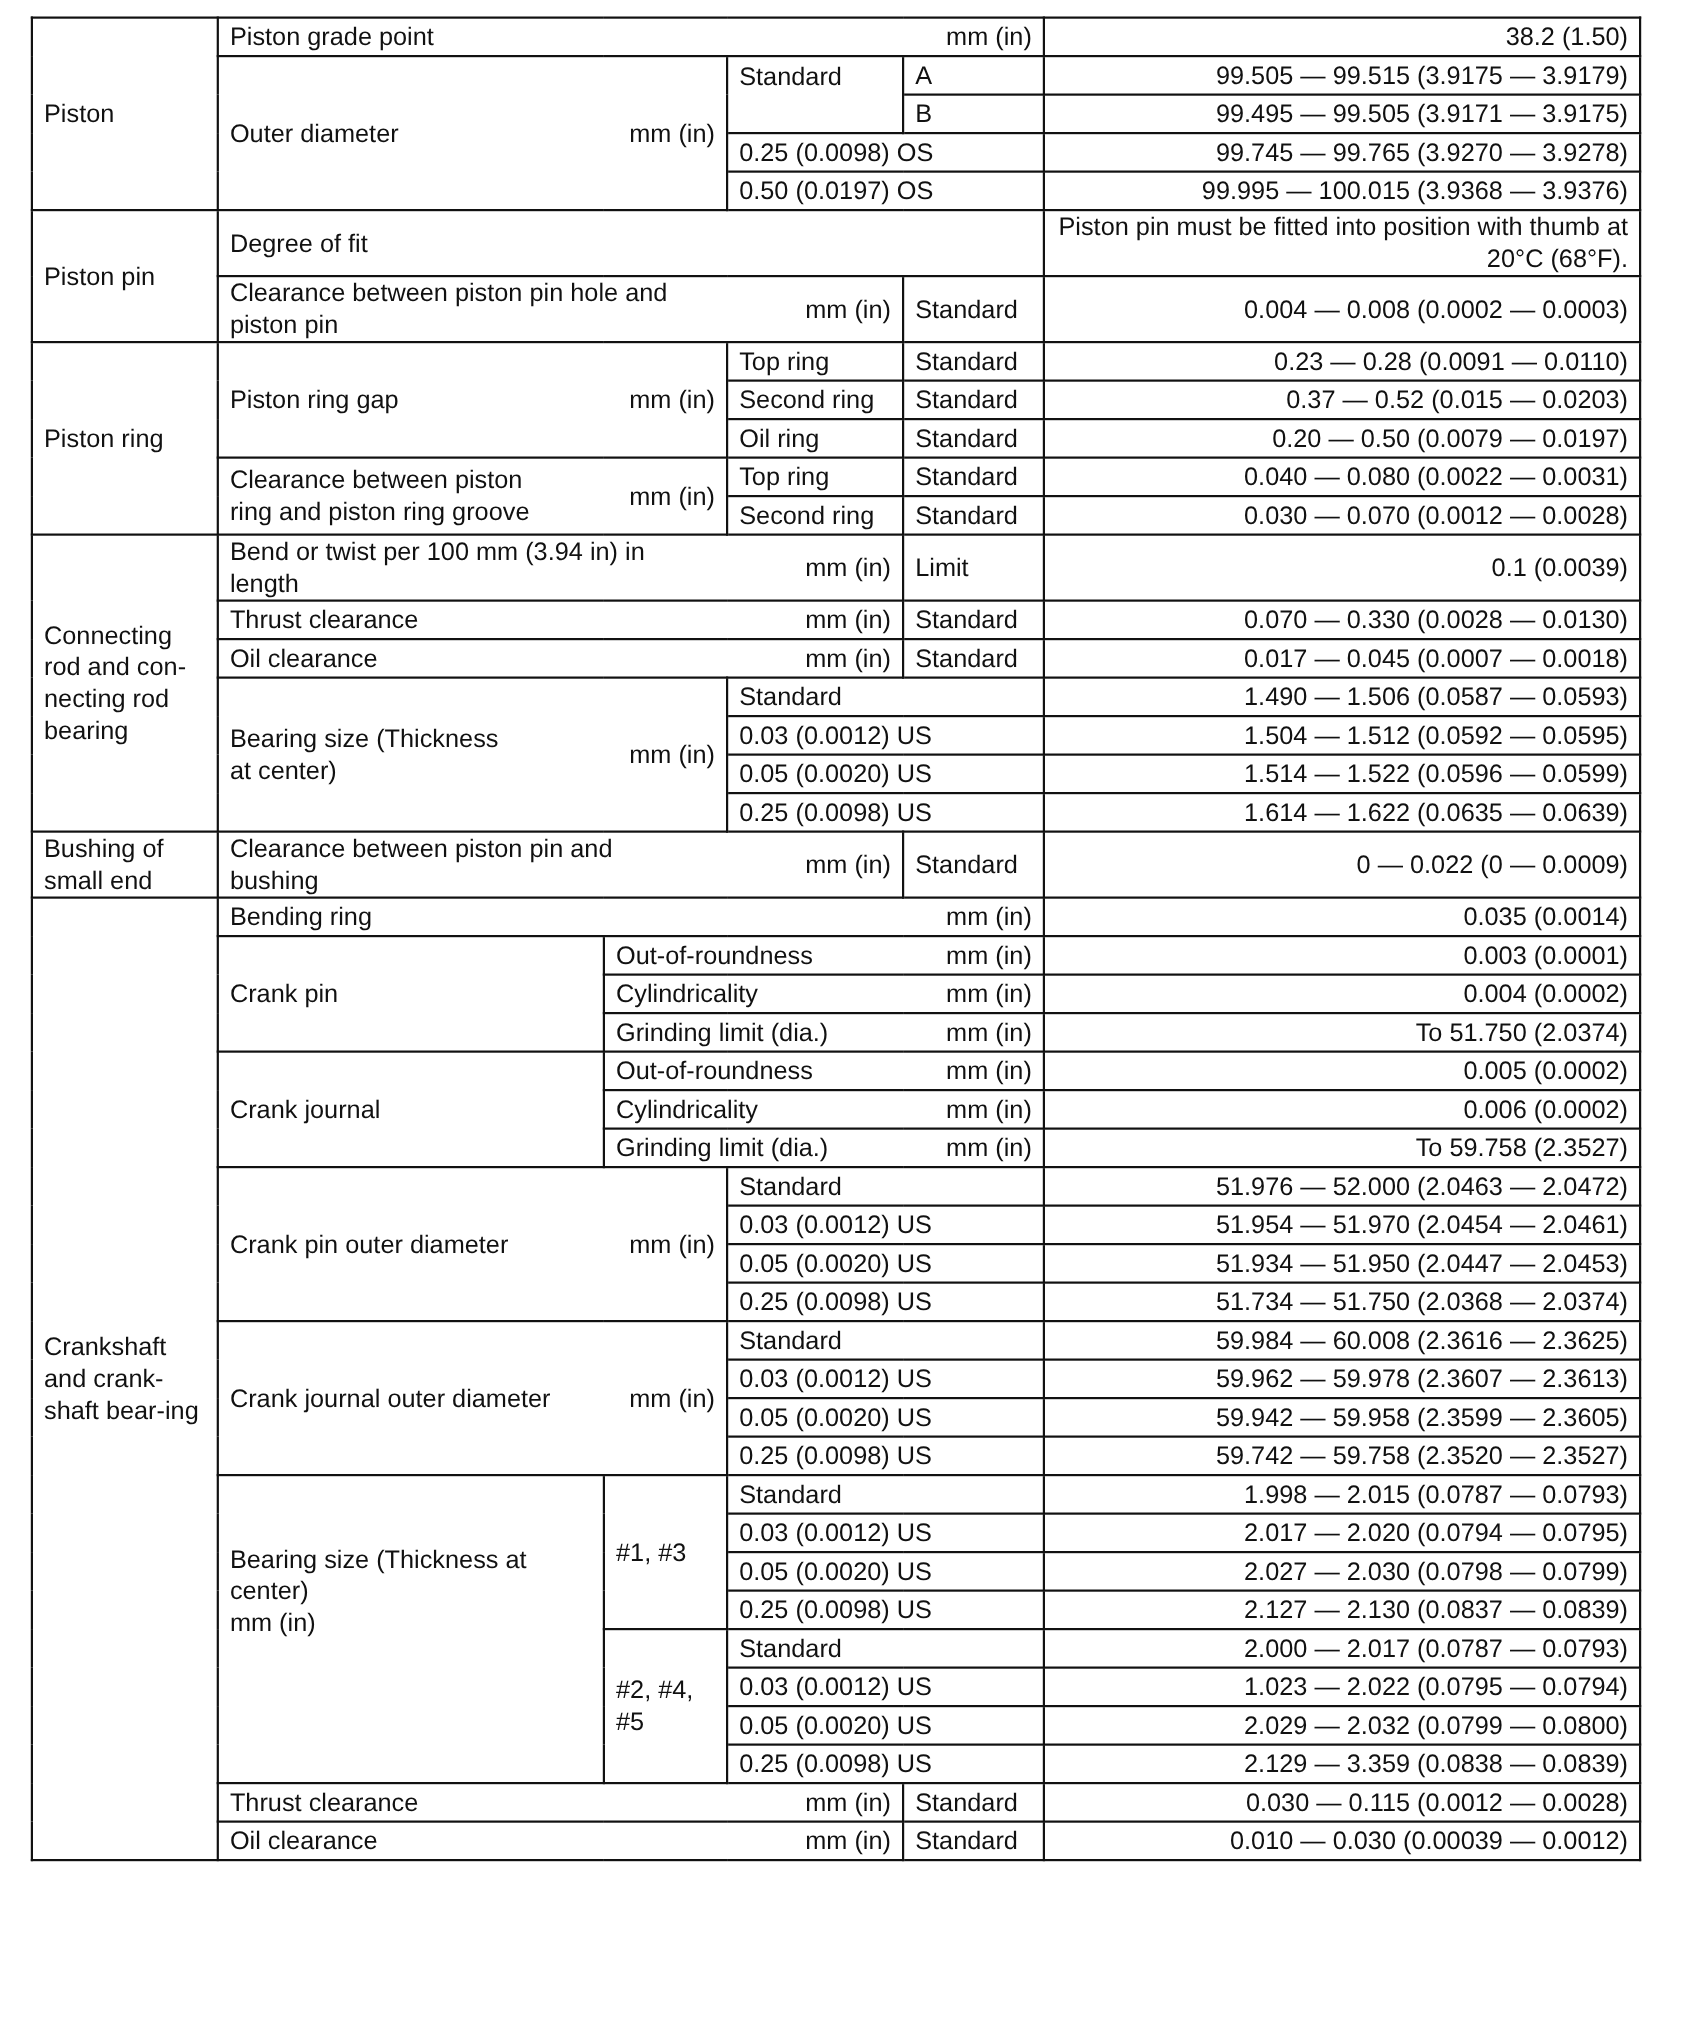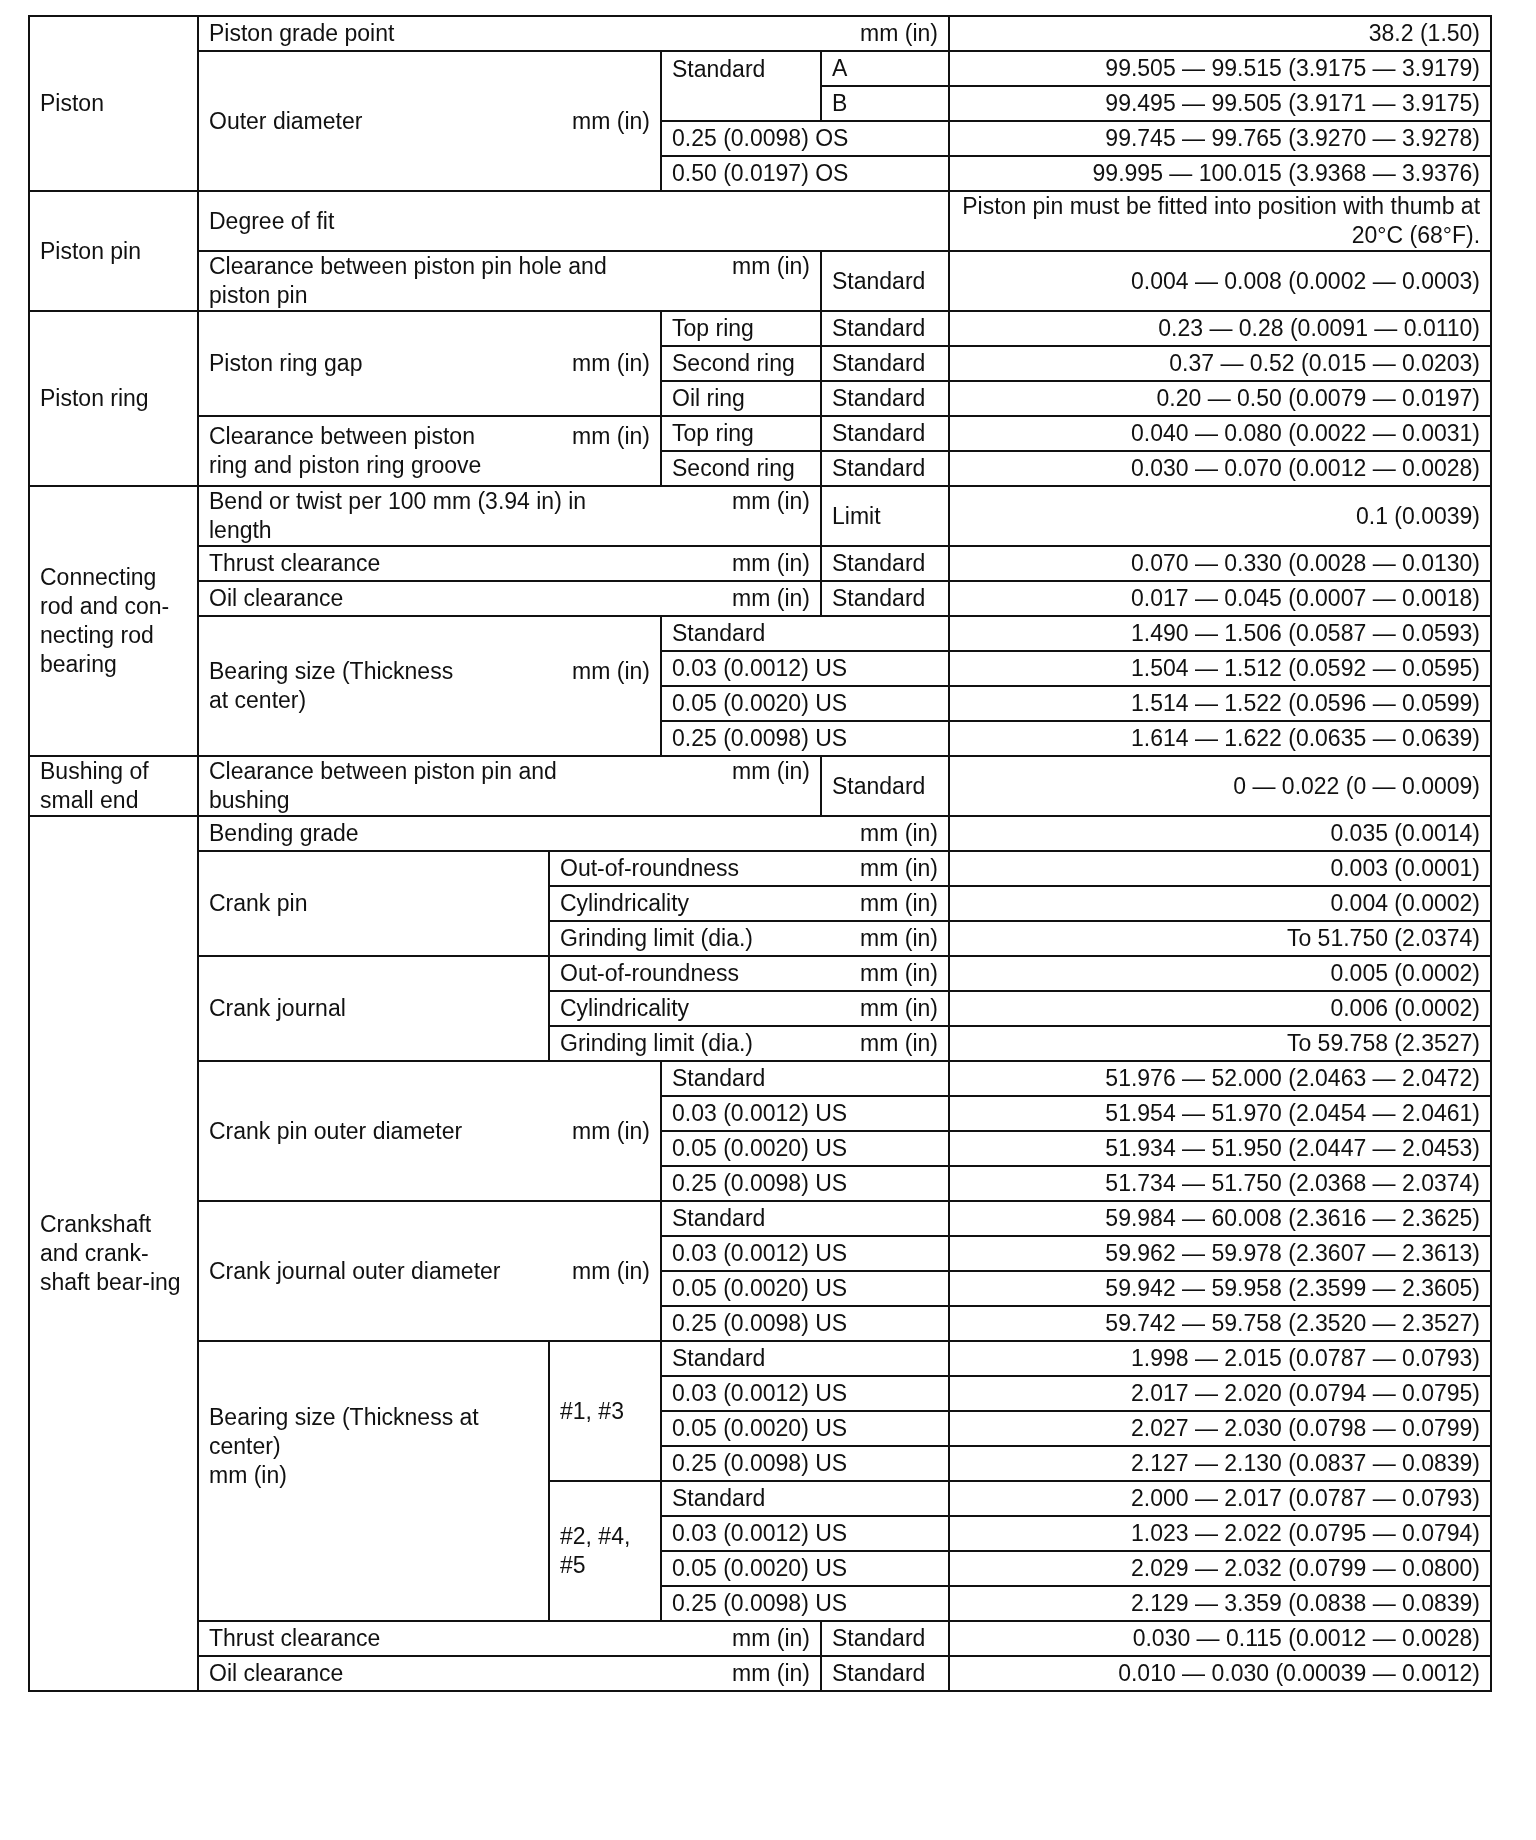--- a/index.html
+++ b/index.html
@@ -5,21 +5,21 @@
   html, body { margin: 0; padding: 0; background: #ffffff; }
   body { width: 1536px; height: 1840px; position: relative; overflow: hidden;
          font-family: "Liberation Sans", "DejaVu Sans", sans-serif; color: #111; }
   table.spec { position: absolute; left: 28px; top: 15px; border-collapse: collapse;
                table-layout: fixed; width: 1462px; font-size: 23px; }
   table.spec td { border: 2.5px solid #111; padding: 0 10px; vertical-align: middle;
                   line-height: 29px; height: 33px; white-space: nowrap; }
   td.wrap { white-space: normal !important; }
   td.val { text-align: right; }
   td.top { vertical-align: top !important; padding-top: 3px !important; }
-  .lr { display: flex; justify-content: space-between; }
+  .lr { display: flex; justify-content: space-between; align-items: center; }
   .unit { white-space: nowrap; }
   td.tall { height: 64px; }
 </style>
 </head>
 <body>
 
 <table class="spec">
   <colgroup>
     <col style="width:169px">
       <col style="width:351px">
@@ -182,21 +182,21 @@
           </div>
         </td>
     <td>Standard</td>
     <td class="val">0 — 0.022 (0 — 0.0009)</td>
   </tr>
 
   <tr>
     <td rowspan="25" class="wrap">Crankshaft and crank-shaft bear-ing</td>
     <td colspan="4">
           <div class="lr">
-            <span>Bending grade</span>
+            <span>Bending ring</span>
             <span class="unit">mm (in)</span>
           </div>
         </td>
     <td class="val">0.035 (0.0014)</td>
   </tr>
 
   <tr>
     <td rowspan="3" style="width:351px">Crank pin</td>
     <td colspan="3">
           <div class="lr">

